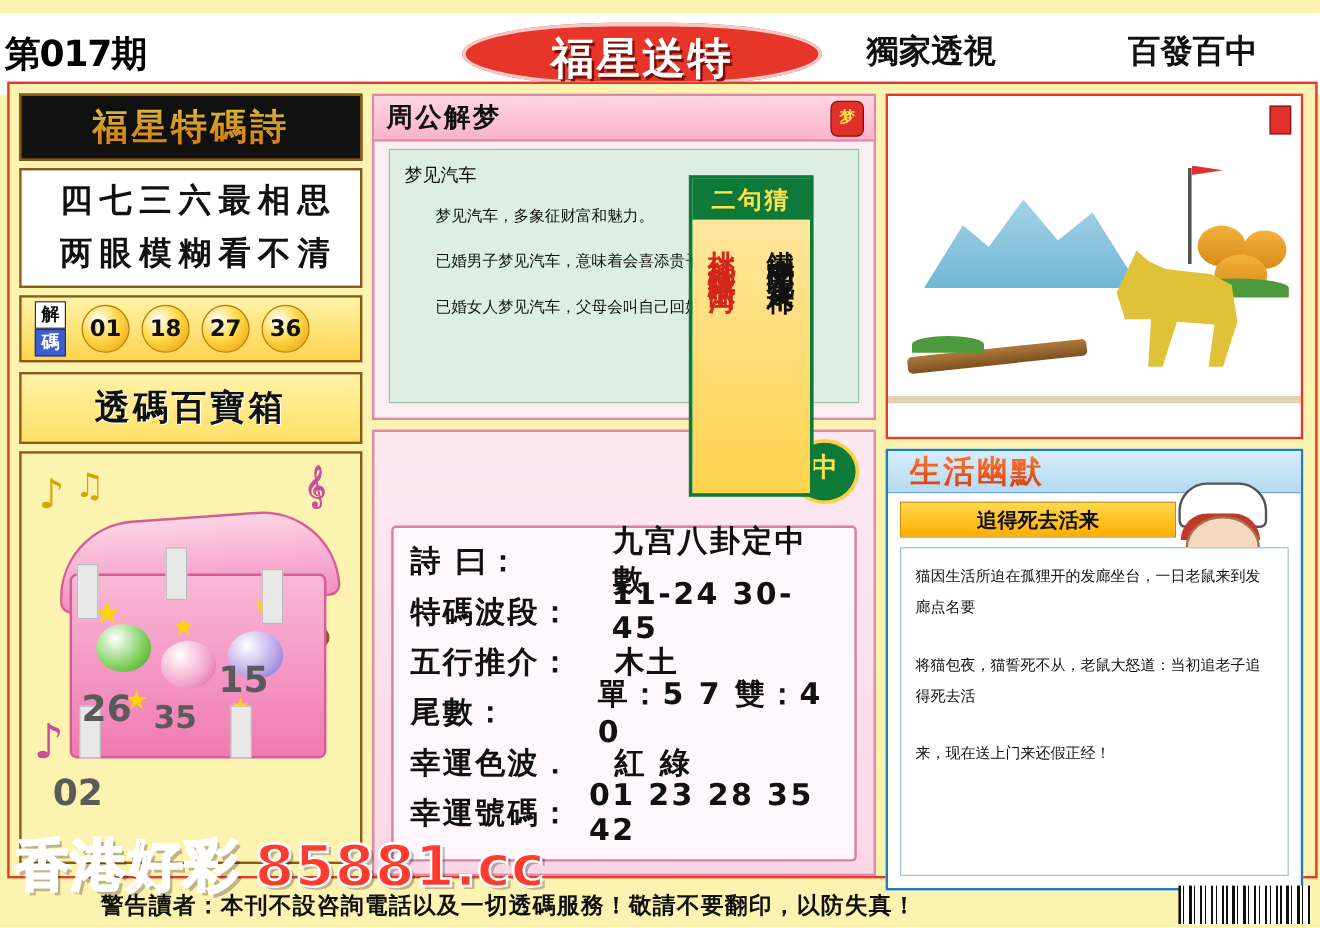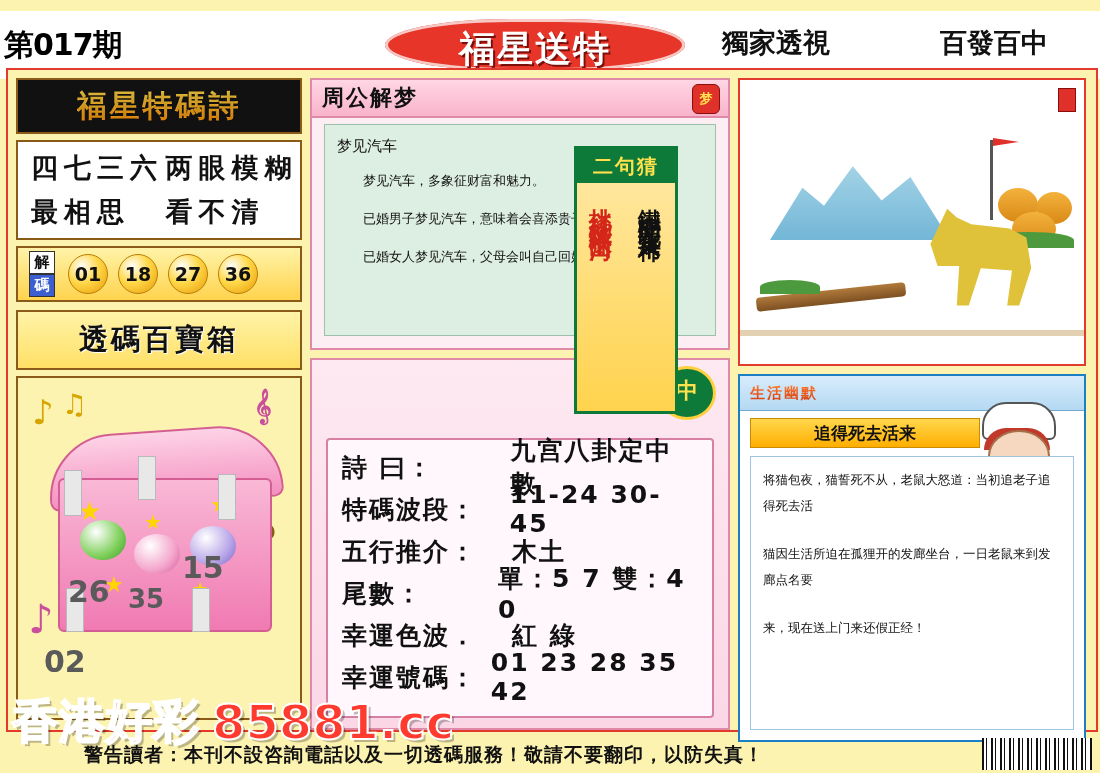--- a/index.html
+++ b/index.html
@@ -60,21 +60,21 @@
     display:flex;align-items:center;justify-content:center;
   }
   .l-title .t{
     font-size:30px;font-weight:bold;letter-spacing:3px;
     background:linear-gradient(#ffe14d,#ff8a00);
     -webkit-background-clip:text;background-clip:text;color:transparent;
     text-shadow:0 0 2px rgba(0,0,0,.2);
   }
   .l-poem{
     margin-top:6px;height:96px;background:#fff;border:2px solid #8a5a18;
-    display:flex;flex-direction:row;justify-content:center;align-items:center;padding-left:13px;
+    display:flex;flex-direction:column;justify-content:center;align-items:center;padding-left:13px;
   }
   .l-poem div{
     font-size:27px;font-weight:bold;letter-spacing:6px;color:#111;line-height:44px;
   }
   .l-nums{
     margin-top:6px;height:56px;background:linear-gradient(#fff3a8,#ffd34d);
     border:2px solid #8a5a18;display:flex;align-items:center;padding-left:4px;
     box-sizing:border-box;
   }
   .jiema{
@@ -233,21 +233,21 @@
   }
   .joke-box{
     margin-top:8px;height:368px;border:2px solid #1b7fc4;background:#ffffff;
     position:relative;box-sizing:border-box;
   }
   .joke-head{
     height:34px;background:linear-gradient(#d8ecfb,#b4d9f2);
     border-bottom:1px solid #6fa8d0;display:flex;align-items:center;
   }
   .joke-head .jh{
-    font-size:15px;font-weight:bold;color:#111;margin-left:10px;letter-spacing:2px;
+    font-size:26px;font-weight:bold;color:#111;margin-left:18px;letter-spacing:2px;
     background:linear-gradient(#ff7b2e,#d4380d);
     -webkit-background-clip:text;background-clip:text;color:transparent;
   }
   .joke-sub{
     position:absolute;left:10px;top:42px;width:228px;height:28px;
     background:linear-gradient(#ffd84d,#ffae00);border:1px solid #c98b00;
     display:flex;align-items:center;justify-content:center;
     font-size:17px;font-weight:bold;color:#111;
   }
   .joke-body{
@@ -478,22 +478,22 @@
         </div>
         <div class="joke-sub">追得死去活来</div>
         <div class="chef">
           <div class="hat"></div>
           <div class="hair"></div>
           <div class="face"></div>
           <div class="body"></div>
           <div class="scarf"></div>
         </div>
         <div class="joke-body">
+          <p>猫因生活所迫在孤狸开的发廊坐台，一日老鼠来到发廊点名要</p>
           <p>将猫包夜，猫誓死不从，老鼠大怒道：当初追老子追得死去活</p>
-          <p>猫因生活所迫在孤狸开的发廊坐台，一日老鼠来到发廊点名要</p>
           <p>来，现在送上门来还假正经！</p>
         </div>
       </div>
     </div>
   </div>
 
   <div class="footer-brand">
     <div class="fb1">香港好彩</div>
     <div class="fb2">85881.cc</div>
   </div>

